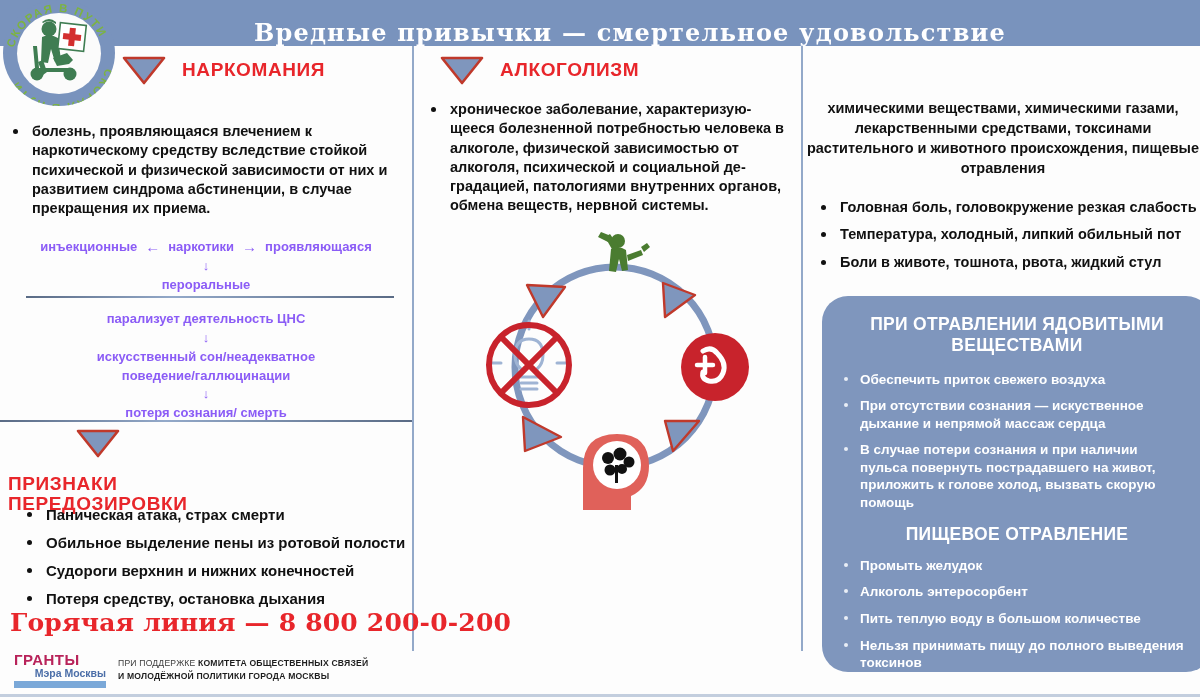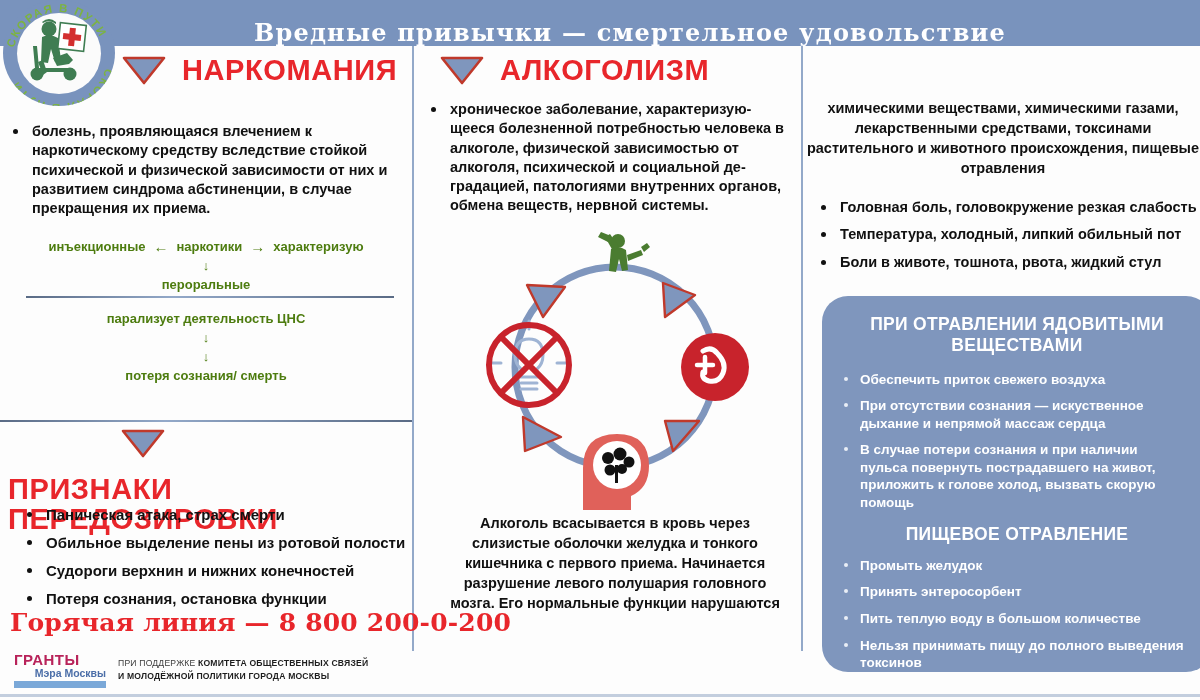--- a/index.html
+++ b/index.html
@@ -79,21 +79,21 @@
     display: flex; align-items: center; gap: 16px;
   }
   .tri {
     width: 44px; height: 30px;
     flex: 0 0 auto;
   }
   .sec-title {
     color: #e8262b;
     font-family: "Liberation Sans", sans-serif;
     font-weight: bold;
-    font-size: 29px;
+    font-size: 19px;
     letter-spacing: 0.6px;
     line-height: 1.05;
     white-space: pre-line;
   }
 
   
   .bullets { position: absolute; }
   .bullets li {
     list-style: none;
     position: relative;
@@ -114,21 +114,21 @@
   .para {
     position: absolute;
     color: #111;
     font-weight: bold;
     font-size: 14.5px;
     line-height: 1.38;
   }
   .para.center { text-align: center; }
 
   
-  .flow { position: absolute; color:#4d7c0f; font-weight:bold; }
+  .flow { position: absolute; color:#8b5cf6; font-weight:bold; }
   .flow-row {
     display: flex; align-items: center; justify-content: center;
     gap: 8px; font-size: 13px;
   }
   .flow-center { text-align: center; font-size: 13px; line-height: 1.45; }
   .arrow-lbl { font-size: 15px; }
 
   
   .hotline {
     position: absolute;
@@ -257,50 +257,52 @@
   <ul class="bullets" style="left:10px; top:122px; width:392px;">
     <li>болезнь, проявляющаяся влечением к наркотическому средству вследствие стойкой психической и физической зависимости от них и развитием синдрома абстиненции, в случае прекращения их приема.</li>
   </ul>
 
   <div class="flow" style="left:10px; top:238px; width:392px;">
     <div class="flow-row">
       <span>инъекционные</span>
       <span class="arrow-lbl">←</span>
       <span>наркотики</span>
       <span class="arrow-lbl">→</span>
-      <span>характеризую</span>
+      <span>проявляющаяся</span>
     </div>
     <div class="flow-center" style="margin-top:2px;">↓</div>
     <div class="flow-center">пероральные</div>
   </div>
 
   <div class="hdiv" style="left:26px; top:296px; width:368px;"></div>
 
   <div class="flow" style="left:10px; top:310px; width:392px;">
     <div class="flow-center">парализует деятельность ЦНС</div>
     <div class="flow-center">↓</div>
+    <div class="flow-center" style="white-space:pre-line;">искусственный сон/неадекватное
+поведение/галлюцинации</div>
     <div class="flow-center">↓</div>
     <div class="flow-center">потеря сознания/ смерть</div>
   </div>
 
   <div class="hdiv" style="left:0px; top:420px; width:412px;"></div>
 
   <div class="sec-head" style="left:8px; top:428px;flex-direction:column;">
     <svg class="tri" viewBox="0 0 44 30">
       <polygon points="2,3 42,3 22,28" fill="#7f96bd" stroke="#c0392b" stroke-width="2.6" stroke-linejoin="round"></polygon>
     </svg>
     <div class="sec-title">ПРИЗНАКИ
 ПЕРЕДОЗИРОВКИ</div>
   </div>
 
   <ul class="bullets" style="left:24px; top:505px; width:390px;">
     <li style="font-size:15px; margin-bottom:8px;">Паническая атака, страх смерти</li>
     <li style="font-size:15px; margin-bottom:8px;">Обильное выделение пены из ротовой полости</li>
     <li style="font-size:15px; margin-bottom:8px;">Судороги верхнин и нижних конечностей</li>
-    <li style="font-size:15px; margin-bottom:8px;">Потеря сознания, остановка функции</li>
+    <li style="font-size:15px; margin-bottom:8px;">Потеря средству, остановка дыхания</li>
   </ul>
 
   <div class="hotline" style="left:10px; top:608px;">Горячая линия — 8 800 200-0-200</div>
 
   <div class="grants">
     <div class="grants-main">ГРАНТЫ</div>
     <div class="grants-sub">Мэра Москвы</div>
     <div class="grants-bar"></div>
   </div>
   <div class="support">
@@ -368,21 +370,20 @@
       <g stroke="#9fb4d4" stroke-width="3" fill="none" stroke-linecap="round">
         <path d="M50 130 q0 -16 14 -16 q14 0 14 16 q0 9 -6 14 l0 8 -16 0 0 -8 q-6 -5 -6 -14 z"></path>
         <path d="M56 158 l16 0 M56 164 l16 0"></path>
         <path d="M64 104 l0 -8 M42 116 l-7 -5 M86 116 l7 -5 M36 138 l-9 0 M92 138 l9 0"></path>
       </g>
       <circle cx="64" cy="140" r="40" fill="none" stroke="#c8232c" stroke-width="6"></circle>
       <path d="M36 112 L92 168 M92 112 L36 168" stroke="#c8232c" stroke-width="6" stroke-linecap="round"></path>
     </g>
   </svg>
 
-  <div class="para center" style="left:440px; top:513px; width:350px;">Алкоголь всасывается в кровь через слизистые оболочки желудка и тонкого кишечника с первого приема. Начинается разрушение левого полушария головного мозга. Его нормальные функции нарушаются</div>
 
 
   <div class="para center" style="left:806px; top:98px; width:394px;">химическими веществами, химическими газами, лекарственными средствами, токсинами растительного и животного происхождения, пищевые отравления</div>
 
   <ul class="bullets" style="left:818px; top:198px; width:386px;">
     <li style="margin-bottom:8px;">Головная боль, головокружение резкая слабость</li>
     <li style="margin-bottom:8px;">Температура, холодный, липкий обильный пот</li>
     <li style="margin-bottom:8px;">Боли в животе, тошнота, рвота, жидкий стул</li>
   </ul>
 
@@ -390,19 +391,19 @@
     <div class="panel-title" style="padding:18px 24px 0 24px;">ПРИ ОТРАВЛЕНИИ ЯДОВИТЫМИ
 ВЕЩЕСТВАМИ</div>
     <ul style="margin-top:14px; padding:0 26px 0 18px;">
       <li>Обеспечить приток свежего воздуха</li>
       <li>При отсутствии сознания — искуственное дыхание и непрямой массаж сердца</li>
       <li>В случае потери сознания и при наличии пульса повернуть пострадавшего на живот, приложить к голове холод, вызвать скорую помощь</li>
     </ul>
     <div class="panel-title" style="margin-top:12px; padding:0 24px;">ПИЩЕВОЕ ОТРАВЛЕНИЕ</div>
     <ul style="margin-top:12px; padding:0 22px 0 18px;">
       <li>Промыть желудок</li>
-      <li>Принять энтеросорбент</li>
+      <li>Алкоголь энтеросорбент</li>
       <li>Пить теплую воду в большом количестве</li>
       <li>Нельзя принимать пищу до полного выведения токсинов</li>
     </ul>
   </div>
 
 </div>
 
 </body></html>

